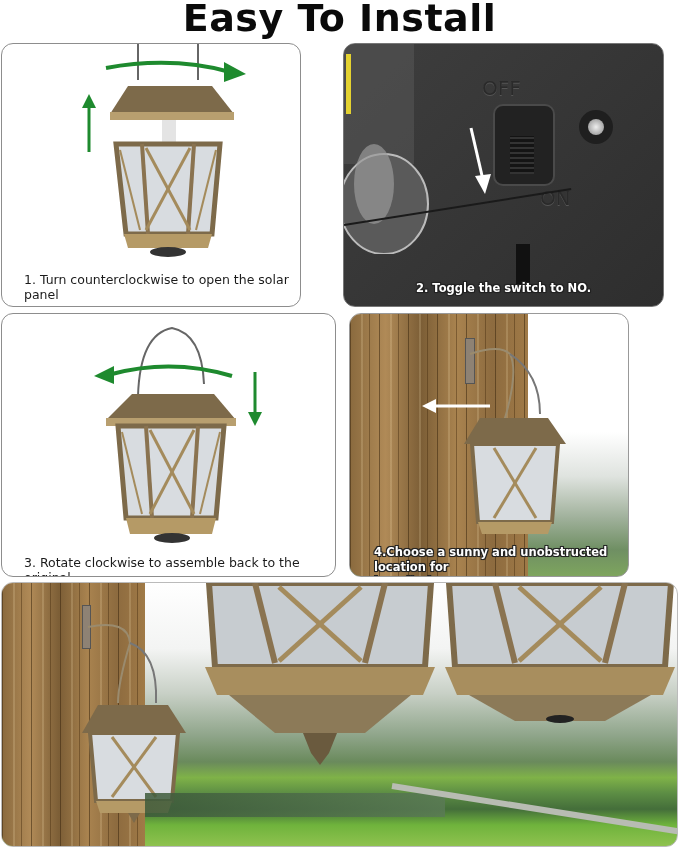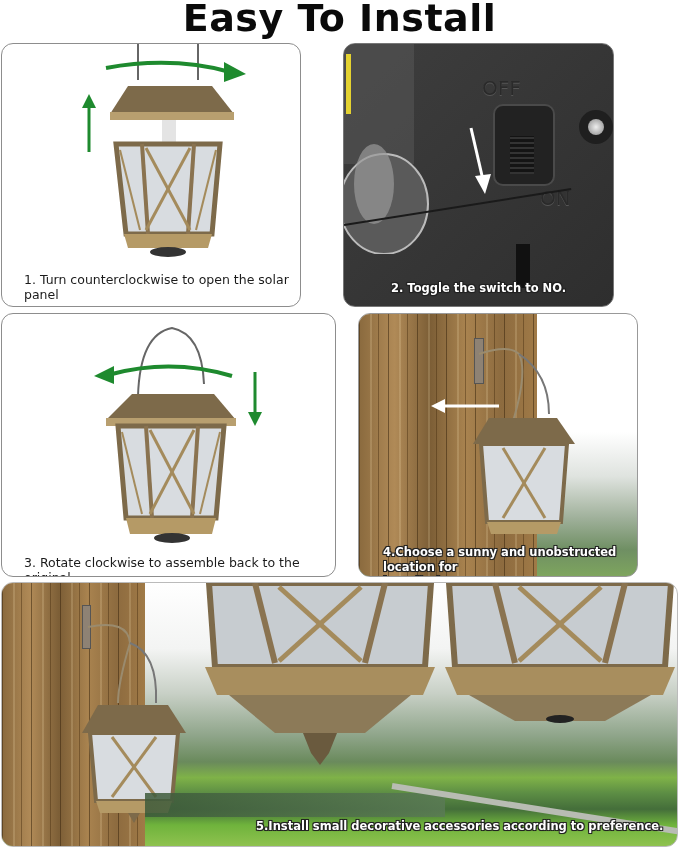--- a/index.html
+++ b/index.html
@@ -40,21 +40,21 @@
     <line x1="214" y1="106" x2="194" y2="186" stroke="#a48b5c" stroke-width="2"></line>
     <polygon points="122,190 210,190 206,204 126,204" fill="#b59a66"></polygon>
     <ellipse cx="166" cy="208" rx="18" ry="5" fill="#333"></ellipse>
   </svg>
   <div class="cap-dark" style="top:228px;left:22px;right:10px;text-align:left;">
     <div>1. Turn counterclockwise to open the solar panel</div>
     <div style="margin-top:2px;">and lampshade.</div>
   </div>
 </div>
 
-<div class="panel" style="left:343px;top:43px;width:271px;height:264px;background:linear-gradient(135deg,#3e3e3e,#2e2e2e);border:1px solid #777;">
+<div class="panel" style="left:343px;top:43px;width:321px;height:264px;background:linear-gradient(135deg,#3e3e3e,#2e2e2e);border:1px solid #777;">
   <svg width="90" height="210" style="left:0;top:0" viewBox="0 0 90 210">
     <rect x="0" y="0" width="70" height="120" fill="#555" opacity=".6"></rect>
     <ellipse cx="40" cy="160" rx="44" ry="50" fill="#5a5a5a" stroke="#bbb" stroke-width="2"></ellipse>
     <ellipse cx="30" cy="140" rx="20" ry="40" fill="#999" opacity=".7"></ellipse>
     <rect x="2" y="10" width="5" height="60" fill="#e4d230"></rect>
   </svg>
   <div style="position:absolute;left:138px;top:32px;font-size:20px;color:#2a2a2a;text-shadow:0 1px 0 #555;">OFF</div>
   <div style="position:absolute;left:149px;top:60px;width:58px;height:78px;background:#222;border-radius:10px;border:2px solid #4a4a4a;">
     <div style="position:absolute;left:15px;top:30px;width:24px;height:38px;background:#1a1a1a;background-image:repeating-linear-gradient(0deg,#333 0 2px,#141414 2px 5px);"></div>
   </div>
@@ -86,21 +86,21 @@
     <line x1="148" y1="116" x2="192" y2="200" stroke="#a48b5c" stroke-width="3"></line>
     <line x1="192" y1="116" x2="148" y2="200" stroke="#a48b5c" stroke-width="3"></line>
     <line x1="120" y1="118" x2="140" y2="200" stroke="#a48b5c" stroke-width="2"></line>
     <line x1="218" y1="118" x2="198" y2="200" stroke="#a48b5c" stroke-width="2"></line>
     <polygon points="124,204 214,204 210,220 128,220" fill="#b59a66"></polygon>
     <ellipse cx="170" cy="224" rx="18" ry="5" fill="#333"></ellipse>
   </svg>
   <div class="cap-dark" style="top:241px;left:22px;right:6px;text-align:left;">3. Rotate clockwise to assemble back to the original.</div>
 </div>
 
-<div class="panel" style="left:358px;top:313px;width:280px;height:264px;background:linear-gradient(180deg,#fff 0%,#fff 45%,#dfe3df 62%,#9fb09a 78%,#6f8f63 90%,#7ea55e 100%);border:1px solid #999;">
+<div class="panel" style="left:349px;top:313px;width:280px;height:264px;background:linear-gradient(180deg,#fff 0%,#fff 45%,#dfe3df 62%,#9fb09a 78%,#6f8f63 90%,#7ea55e 100%);border:1px solid #999;">
   <div class="wood" style="position:absolute;left:0;top:0;width:178px;height:264px;"></div>
   <div style="position:absolute;left:115px;top:24px;width:8px;height:44px;background:#8e8274;border:1px solid #555;"></div>
   <svg width="70" height="16" style="left:72px;top:84px" viewBox="0 0 70 16">
     <line x1="12" y1="8" x2="68" y2="8" stroke="#fff" stroke-width="3"></line>
     <polygon points="0,8 14,1 14,15" fill="#fff"></polygon>
   </svg>
   <svg width="120" height="190" style="left:110px;top:30px" viewBox="0 0 120 190">
     <path d="M10 10 Q40 0 50 10 Q60 30 40 90" stroke="#9a8b6e" stroke-width="2" fill="none"></path>
     <path d="M50 10 Q80 30 80 70" stroke="#777" stroke-width="2" fill="none"></path>
     <polygon points="20,74 88,74 106,100 4,100" fill="#7d6a4a"></polygon>
@@ -143,14 +143,13 @@
     <line x1="50" y1="0" x2="70" y2="80" stroke="#8a7350" stroke-width="6"></line>
     <line x1="180" y1="0" x2="160" y2="80" stroke="#8a7350" stroke-width="6"></line>
     <line x1="74" y1="4" x2="156" y2="78" stroke="#a48b5c" stroke-width="5"></line>
     <line x1="156" y1="4" x2="74" y2="78" stroke="#a48b5c" stroke-width="5"></line>
     <polygon points="0,84 230,84 218,112 12,112" fill="#a88e5e"></polygon>
     <polygon points="24,112 206,112 160,138 70,138" fill="#8c7a58"></polygon>
     <ellipse cx="115" cy="136" rx="14" ry="4" fill="#222"></ellipse>
   </svg>
   <div style="position:absolute;left:143px;top:210px;width:300px;height:24px;background:linear-gradient(90deg,#3d5a3a,#5a7a55);opacity:.85;"></div>
   <div style="position:absolute;left:390px;top:200px;width:290px;height:6px;background:#b8bcb3;transform:rotate(9deg);transform-origin:left;"></div>
-  <div class="cap-out" style="left:254px;top:236px;">5.Install small decorative accessories according to preference.</div>
 </div>
 
 </body></html>

